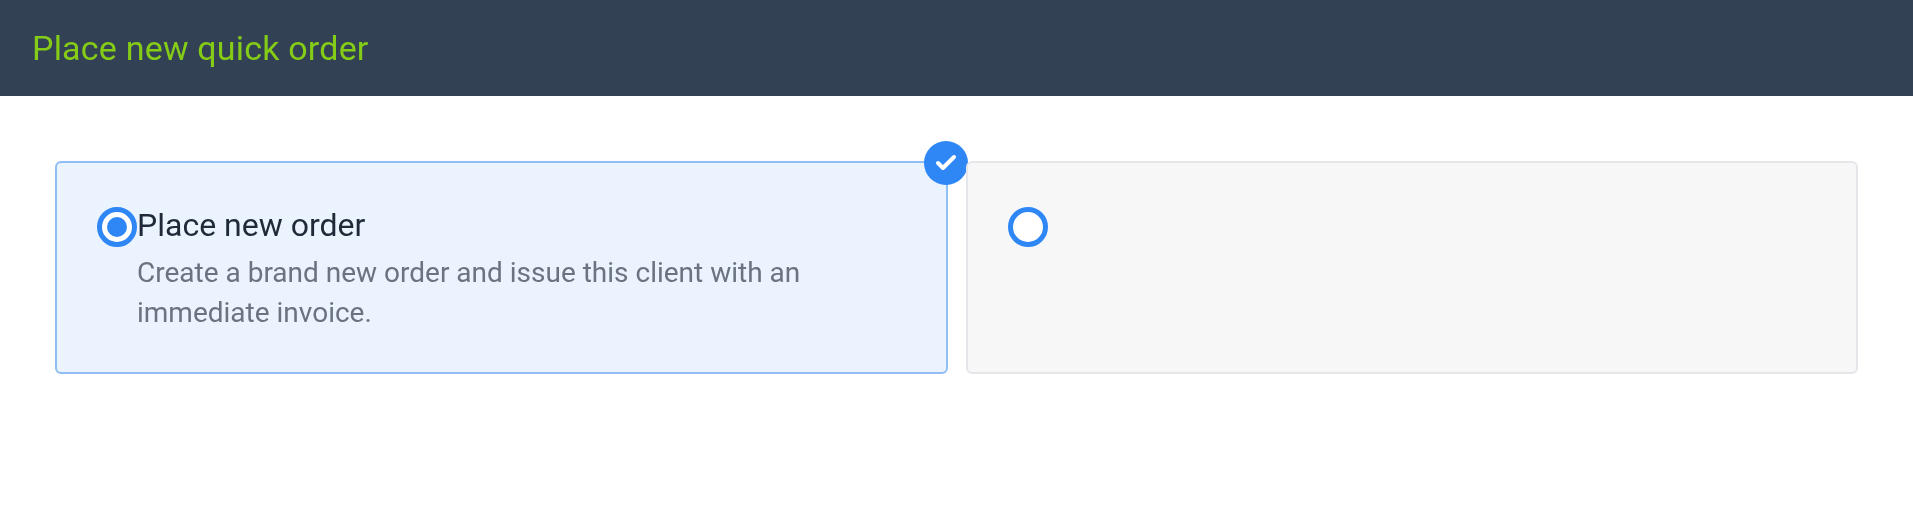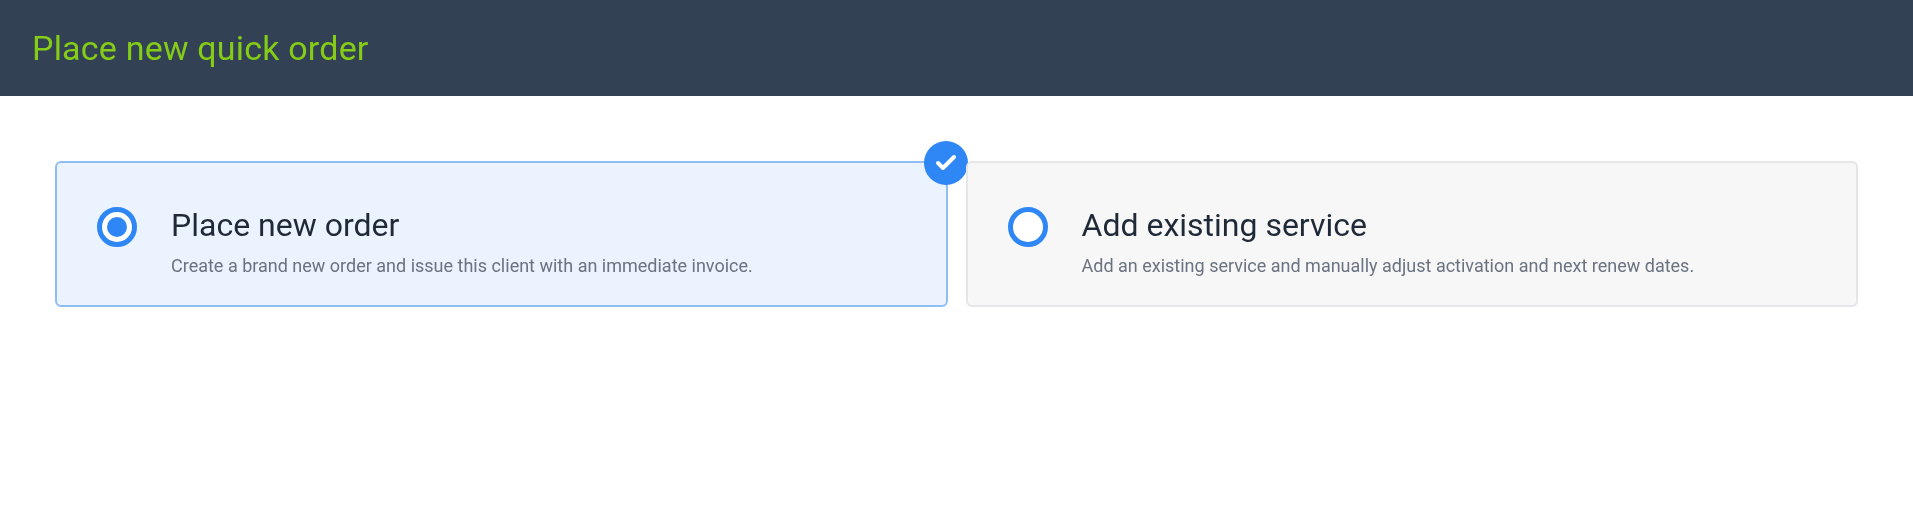--- a/index.html
+++ b/index.html
@@ -24,23 +24,22 @@
     }
     .content {
       padding: 65px 55px 40px 55px;
       display: flex;
       gap: 18px;
     }
     .option-card {
       position: relative;
       flex: 1;
       border-radius: 6px;
-      padding: 42px 48px 26px 40px;
+      padding: 42px 48px 38px 40px;
       display: flex;
-      gap: 34px;
       align-items: flex-start;
       cursor: pointer;
       justify-content: space-between;
     }
     .option-card.selected {
       background: #eaf3fe;
       border: 2px solid #8fbef4;
     }
     .option-card.unselected {
       background: #f7f7f8;
@@ -87,21 +86,21 @@
       flex: 1;
     }
     .option-title {
       font-size: 32px;
       font-weight: 400;
       color: #1f2937;
       margin-bottom: 6px;
       line-height: 1.3;
     }
     .option-desc {
-      font-size: 18px;
+      font-size: 28px;
       font-weight: 400;
       color: #6b7280;
       line-height: 1.45;
     }
   </style>
 </head>
 <body>
 
 <div class="header">
   <div class="header-title">Place new quick order</div>
@@ -119,19 +118,15 @@
       <div class="radio-inner"></div>
     </div>
     <div class="option-text">
       <div class="option-title">Place new order</div>
       <div class="option-desc">Create a brand new order and issue this client with an immediate invoice.</div>
     </div>
   </div>
 
   <div class="option-card unselected">
     <div class="radio-outer unselected-radio"></div>
-    <div class="option-text">
-      <div class="option-title">Add existing service</div>
-      <div class="option-desc">Add an existing service and manually adjust activation and next renew dates.</div>
-    </div>
   </div>
 
 </div>
 
 </body></html>

